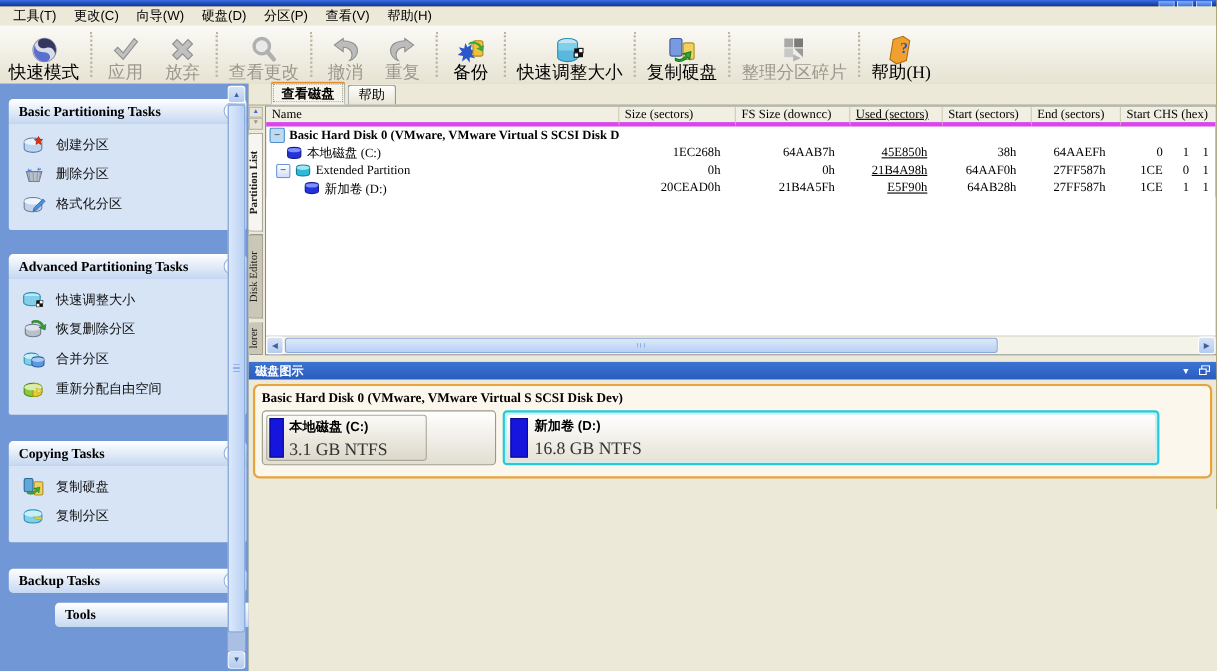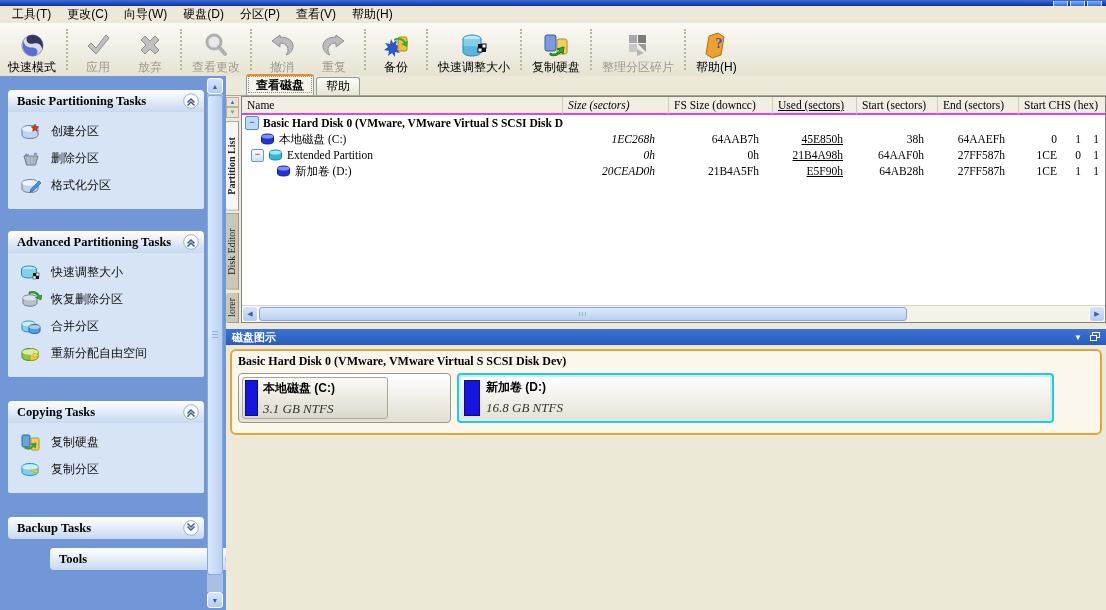--- a/index.html
+++ b/index.html
@@ -18,30 +18,30 @@
     display:flex;align-items:center;padding-left:4px;}
   .menu-item{padding:1px 8px;color:#000;cursor:default;}
 
   
   .toolbar{position:absolute;top:23px;left:0;right:0;height:53px;
     background:linear-gradient(180deg,#fbfaf6,#e6e3d2);
     display:flex;align-items:stretch;padding-left:2px;}
   .tbtn{display:flex;flex-direction:column;align-items:center;justify-content:flex-end;
     padding:3px 6px 2px;min-width:40px;}
   .tbtn .ticon{height:30px;display:flex;align-items:center;}
-  .tbtn .tlabel{font-size:12px;color:#000;white-space:nowrap;line-height:14px;}
+  .tbtn .tlabel{font-size:16px;color:#000;white-space:nowrap;line-height:14px;font-family:Liberation Serif, serif;}
   .tbtn.disabled .tlabel{color:#9c998c;}
   .tsep{border-left:2px dotted #b9b5a0;margin:6px 4px;}
 
   
   .main{position:absolute;top:76px;left:0;right:0;bottom:0;display:flex;}
 
   
   .sidebar{width:226px;background:#7297d6;position:relative;flex:none;overflow:hidden;}
-  .panel{width:196px;margin-left:8px;}
+  .panel{width:216px;margin-left:8px;}
   .p1{margin-top:14px;} .p2{margin-top:22px;} .p3{margin-top:24px;}
   .p4{margin-top:24px;} .p5{margin-top:9px;padding-left:42px;}
   .panel-header{height:22px;border-radius:4px 4px 0 0;
     background:linear-gradient(180deg,#ffffff,#c6d8f1);
     display:flex;align-items:center;justify-content:space-between;padding:0 5px 0 9px;
     font-family:"Liberation Serif",serif;font-weight:bold;font-size:12.5px;color:#000;}
   .panel.closed .panel-header{border-radius:4px;}
   .chev-btn{width:16px;height:16px;}
   .panel-body{background:#d7e4f6;padding:6px 0 10px;border-radius:0 0 2px 2px;}
   .panel-item{display:flex;align-items:center;gap:9px;padding:5px 6px 5px 12px;color:#111;}
@@ -81,24 +81,24 @@
     font-family:"Liberation Serif",serif;font-size:10px;color:#222;
     border:1px solid #9a978a;border-right:none;background:#cac7b6;
     padding:5px 0;margin-top:3px;text-align:center;width:13px;box-sizing:border-box;
     border-radius:0 3px 3px 0;}
   .vtab.active{background:#f6f5ef;font-weight:bold;}
   .vtab.cut{border-bottom:none;}
 
   .tablebox{flex:1;border:1px solid #848284;background:#fff;display:flex;flex-direction:column;min-width:0;}
   .thead{display:flex;height:18px;flex:none;background:#f1efe2;
     font-family:"Liberation Serif",serif;font-size:11.5px;color:#000;}
-  .th{border-right:1px solid #cdcaba;border-bottom:2px solid #d946ef;
+  .th{border-right:1px solid #cdcaba;border-bottom:4px solid #d946ef;
     display:flex;align-items:center;padding-left:5px;box-sizing:border-box;flex:none;text-align:right;}
   .th-name{flex:1;min-width:0;}
-  .w-size{width:106px;font-style:italic;} .w-fs{width:104px;} .w-used{width:84px;text-decoration:underline;}
+  .w-size{width:106px;} .w-fs{width:104px;} .w-used{width:84px;text-decoration:underline;}
   .w-start{width:81px;} .w-end{width:81px;} .w-chs{width:86px;border-right:none;}
   .trow{display:flex;height:16px;align-items:center;flex:none;
     font-family:"Liberation Serif",serif;font-size:11.5px;color:#000;}
   .td{flex:none;box-sizing:border-box;}
   .td-name{flex:1;min-width:0;display:flex;align-items:center;white-space:nowrap;overflow:hidden;}
   .td-num{text-align:right;padding-right:14px;}
   .td-chs{display:flex;justify-content:flex-end;padding-right:6px;}
   .chs-c{width:32px;text-align:right;} .chs-h{width:24px;text-align:right;} .chs-s{width:18px;text-align:right;}
   .bold{font-weight:bold;}
   .expander{width:11px;height:11px;border:1px solid #6f93de;border-radius:2px;flex:none;
@@ -131,21 +131,21 @@
     padding:3px 6px;box-sizing:content-box;}
   .disk-title{font-family:"Liberation Serif",serif;font-weight:bold;font-size:12px;color:#000;}
   .part-row{display:flex;gap:6px;margin-top:4px;height:50px;}
   .part-c{width:213px;flex:none;border:1px solid #9a9a8a;border-radius:4px;
     background:linear-gradient(180deg,#ffffff,#e2ded2);padding:3px;box-sizing:border-box;}
   .part-c-inner{width:146px;height:100%;border:1px solid #aaa79a;border-radius:3px;
     background:linear-gradient(180deg,#fbfaf6,#dcd8ca);display:flex;box-sizing:border-box;}
   .pbar{width:11px;margin:2px;background:#1515dd;border:1px solid #0a0a90;flex:none;}
   .ptext{padding:2px 2px 0 3px;min-width:0;}
   .pname{font-weight:bold;font-size:12px;white-space:nowrap;}
-  .psize{font-family:"Liberation Serif",serif;font-size:13px;color:#333;margin-top:4px;white-space:nowrap;font-style:italic;}
+  .psize{font-family:"Liberation Serif",serif;font-size:16px;color:#333;margin-top:4px;white-space:nowrap;}
   .part-d{width:597px;flex:none;border:2px solid #28c8dc;border-radius:4px;background:#c6f2f6;
     padding:2px;box-sizing:border-box;}
   .part-d-inner{height:100%;border-radius:2px;background:linear-gradient(180deg,#ffffff,#e6e2d6);
     display:flex;box-sizing:border-box;}
   .part-d-inner .pbar{width:14px;margin:3px;}
 
   .emptyarea{flex:1;position:relative;}
   .watermark{position:absolute;right:10px;bottom:4px;text-align:center;line-height:1.05;}
   .wm1{font-size:28px;font-weight:bold;color:#9cd47e;letter-spacing:3px;}
   .wm2{font-size:20px;color:#b2dc9c;}

